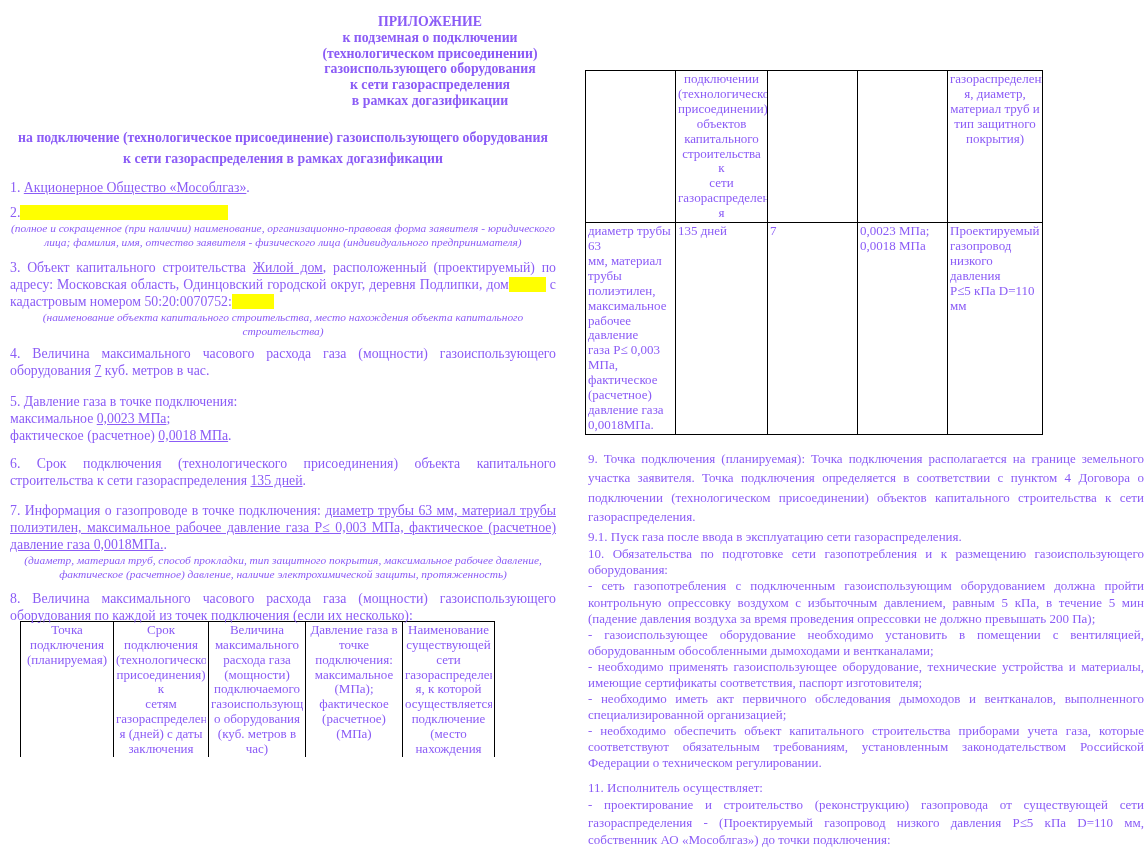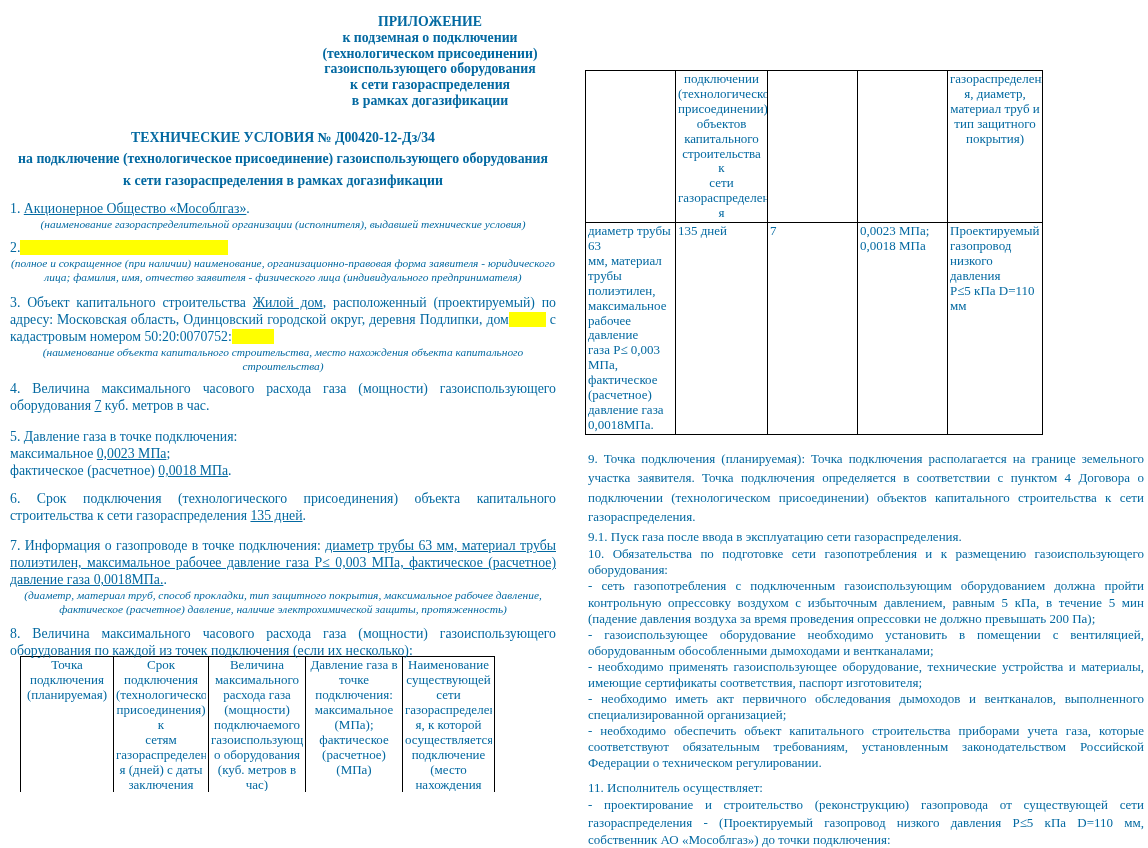--- a/index.html
+++ b/index.html
@@ -1,18 +1,18 @@
 <!DOCTYPE html>
 <html><head>
 <meta charset="utf-8">
 <style>
   html,body { margin:0; padding:0; background:#ffffff; }
   .page {
     position:relative; width:1148px; height:848px; background:#ffffff;
-    font-family:"Liberation Serif","DejaVu Serif",serif; color:#0369a1;
+    font-family:"Liberation Serif","DejaVu Serif",serif; color:#8b5cf6;
     overflow:hidden;
   }
   .col-left  { position:absolute; left:10px;  top:14px; width:546px; }
   .col-right { position:absolute; left:588px; top:70px; width:556px; }
 
   .appendix { width:252px; margin:0 0 0 auto; text-align:center;
               font-weight:bold; font-size:13.8px; line-height:15.8px; }
   .appendix div { white-space:nowrap; }
 
   .title { margin-top:18px; text-align:center; font-weight:bold;
@@ -67,27 +67,25 @@
     <div class="appendix">
       <div>ПРИЛОЖЕНИЕ</div>
       <div>к подземная о подключении</div>
       <div>(технологическом присоединении)</div>
       <div>газоиспользующего оборудования</div>
       <div>к сети газораспределения</div>
       <div>в рамках догазификации</div>
     </div>
 
     <div class="title">
-      <div>ТЕХНИЧЕСКИЕ УСЛОВИЯ № Д00420-12-Дз/34</div>
       <div>на подключение (технологическое присоединение) газоиспользующего оборудования</div>
       <div>к сети газораспределения в рамках догазификации</div>
     </div>
 
     <p class="body mt9"><span>1. </span><span class="u">Акционерное Общество «Мособлгаз»</span><span>.</span></p>
-    <div class="caption">(наименование газораспределительной организации (исполнителя), выдавшей технические условия)</div>
 
     <p class="body mt8"><span>2.</span><span class="redact redact-wide" style="background: rgb(255, 255, 0);"></span></p>
     <div class="caption">(полное и сокращенное (при наличии) наименование, организационно-правовая форма заявителя - юридического лица; фамилия, имя, отчество заявителя - физического лица (индивидуального предпринимателя)</div>
 
     <p class="body mt10"><span>3. Объект капитального строительства </span><span class="u">Жилой дом</span><span>, расположенный (проектируемый) по адресу: Московская область, Одинцовский городской округ, деревня Подлипки, дом</span><span class="redact redact-house" style="background: rgb(255, 255, 0);"></span><span> с кадастровым номером 50:20:0070752:</span><span class="redact redact-cad" style="background: rgb(255, 255, 0);"></span></p>
     <div class="caption">(наименование объекта капитального строительства, место нахождения объекта капитального строительства)</div>
 
     <p class="body mt7"><span>4. Величина максимального часового расхода газа (мощности) газоиспользующего оборудования </span><span class="u">7</span><span> куб. метров в час.</span></p>
 
     <p class="body mt14"><span>5. Давление газа в точке подключения:</span><br><span>максимальное </span><span class="u">0,0023 МПа</span><span>;</span><br><span>фактическое (расчетное) </span><span class="u">0,0018 МПа</span><span>.</span></p>

